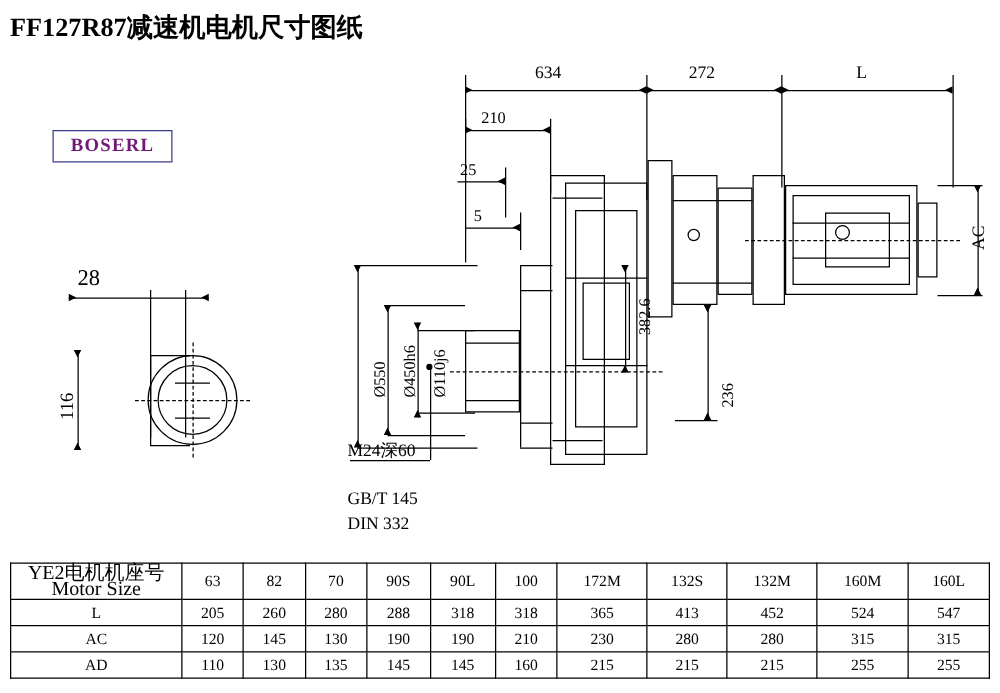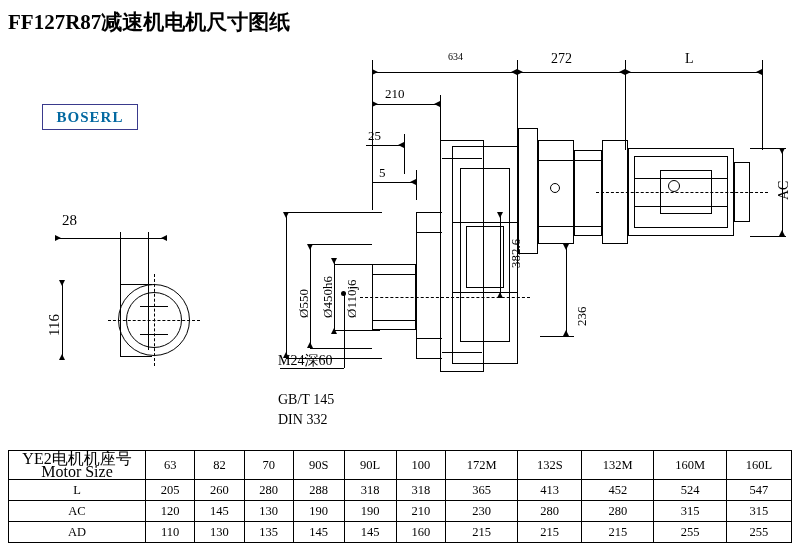--- a/index.html
+++ b/index.html
@@ -18,21 +18,21 @@
   }
 
   .logo{
     position:absolute;left:42px;top:104px;width:96px;height:26px;
     border:1px solid #3a3a8c;
     box-sizing:border-box;
   }
   .logo span{
     display:block;text-align:center;line-height:24px;
     font-family:"Liberation Serif", serif;
-    font-weight:bold;font-size:15px;color:#0369a1;letter-spacing:1px;
+    font-weight:bold;font-size:15px;color:#701a75;letter-spacing:1px;
   }
 
   
   .ln{position:absolute;background:#000;}
   .h1{height:1px;}
   .v1{width:1px;}
   .dash-h{position:absolute;height:0;border-top:1px dashed #000;}
   .dash-v{position:absolute;width:0;border-left:1px dashed #000;}
   .box{position:absolute;border:1px solid #000;box-sizing:border-box;}
   .circ{position:absolute;border:1px solid #000;border-radius:50%;box-sizing:border-box;}
@@ -73,21 +73,21 @@
 <div id="root">
 
   <div class="title">FF127R87减速机电机尺寸图纸</div>
 
   <div class="logo">
     <span>BOSERL</span>
   </div>
 
   <div>
 
-    <div class="lbl" style="left:62px;top:212px;font-size:15px;">28</div>
+    <div class="lbl" style="left:62px;top:212px;font-size:18px;">28</div>
     <div class="ln h1" style="left:55px;top:238px;width:112px;"></div>
     <div class="arw arw-r" style="left:55px;top:235px;"></div>
     <div class="arw arw-l" style="left:161px;top:235px;"></div>
 
     <div class="ln v1" style="left:120px;top:232px;height:118px;"></div>
     <div class="ln v1" style="left:148px;top:232px;height:118px;"></div>
 
     <div class="lbl vert" style="left:46px;top:336px;font-size:15px;transform:rotate(-90deg);">116</div>
     <div class="ln v1" style="left:62px;top:280px;height:80px;"></div>
     <div class="arw arw-d" style="left:59px;top:280px;"></div>
@@ -110,21 +110,21 @@
   <div>
 
     <div class="ln v1" style="left:372px;top:60px;height:150px;"></div>
     <div class="ln v1" style="left:517px;top:60px;height:100px;"></div>
     <div class="ln v1" style="left:625px;top:60px;height:90px;"></div>
     <div class="ln v1" style="left:762px;top:60px;height:90px;"></div>
 
     <div class="ln h1" style="left:372px;top:72px;width:145px;"></div>
     <div class="arw arw-r" style="left:372px;top:69px;"></div>
     <div class="arw arw-l" style="left:511px;top:69px;"></div>
-    <div class="lbl" style="left:448px;top:51px;font-size:10px;text-align:right;">634</div>
+    <div class="lbl" style="left:428px;top:51px;font-size:14px;text-align:right;">634</div>
 
     <div class="ln h1" style="left:517px;top:72px;width:108px;"></div>
     <div class="arw arw-r" style="left:517px;top:69px;"></div>
     <div class="arw arw-l" style="left:619px;top:69px;"></div>
     <div class="lbl" style="left:551px;top:51px;font-size:14px;">272</div>
 
     <div class="ln h1" style="left:625px;top:72px;width:137px;"></div>
     <div class="arw arw-r" style="left:625px;top:69px;"></div>
     <div class="arw arw-l" style="left:756px;top:69px;"></div>
     <div class="lbl" style="left:685px;top:51px;font-size:14px;">L</div>

